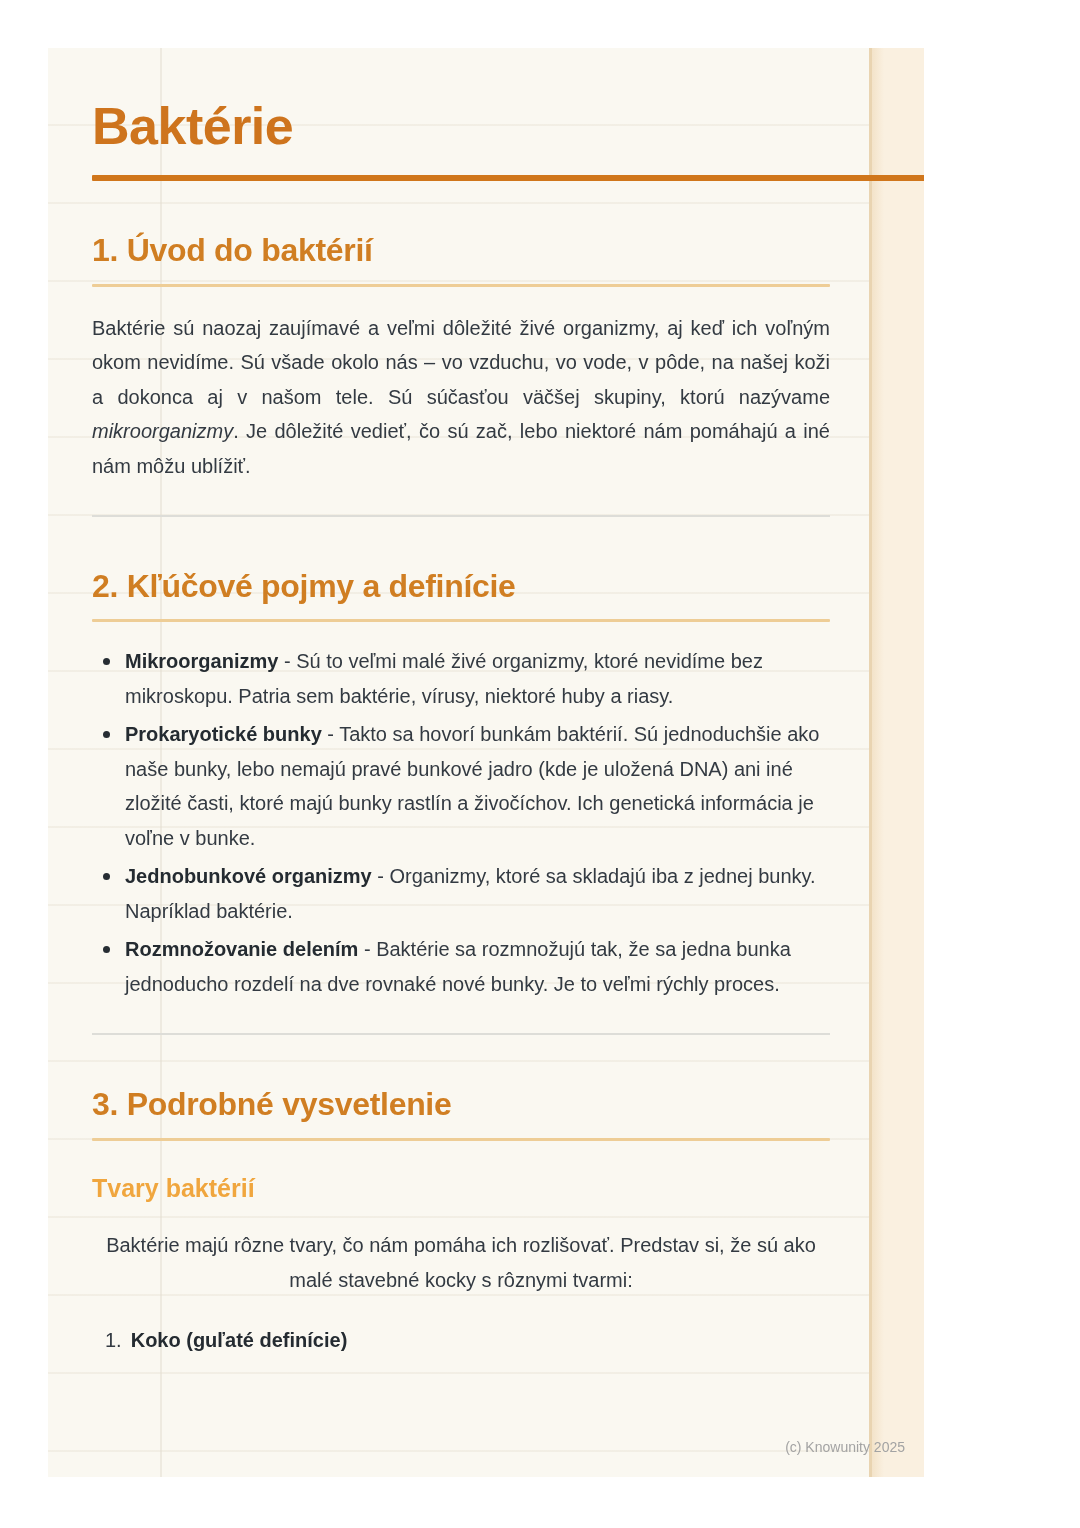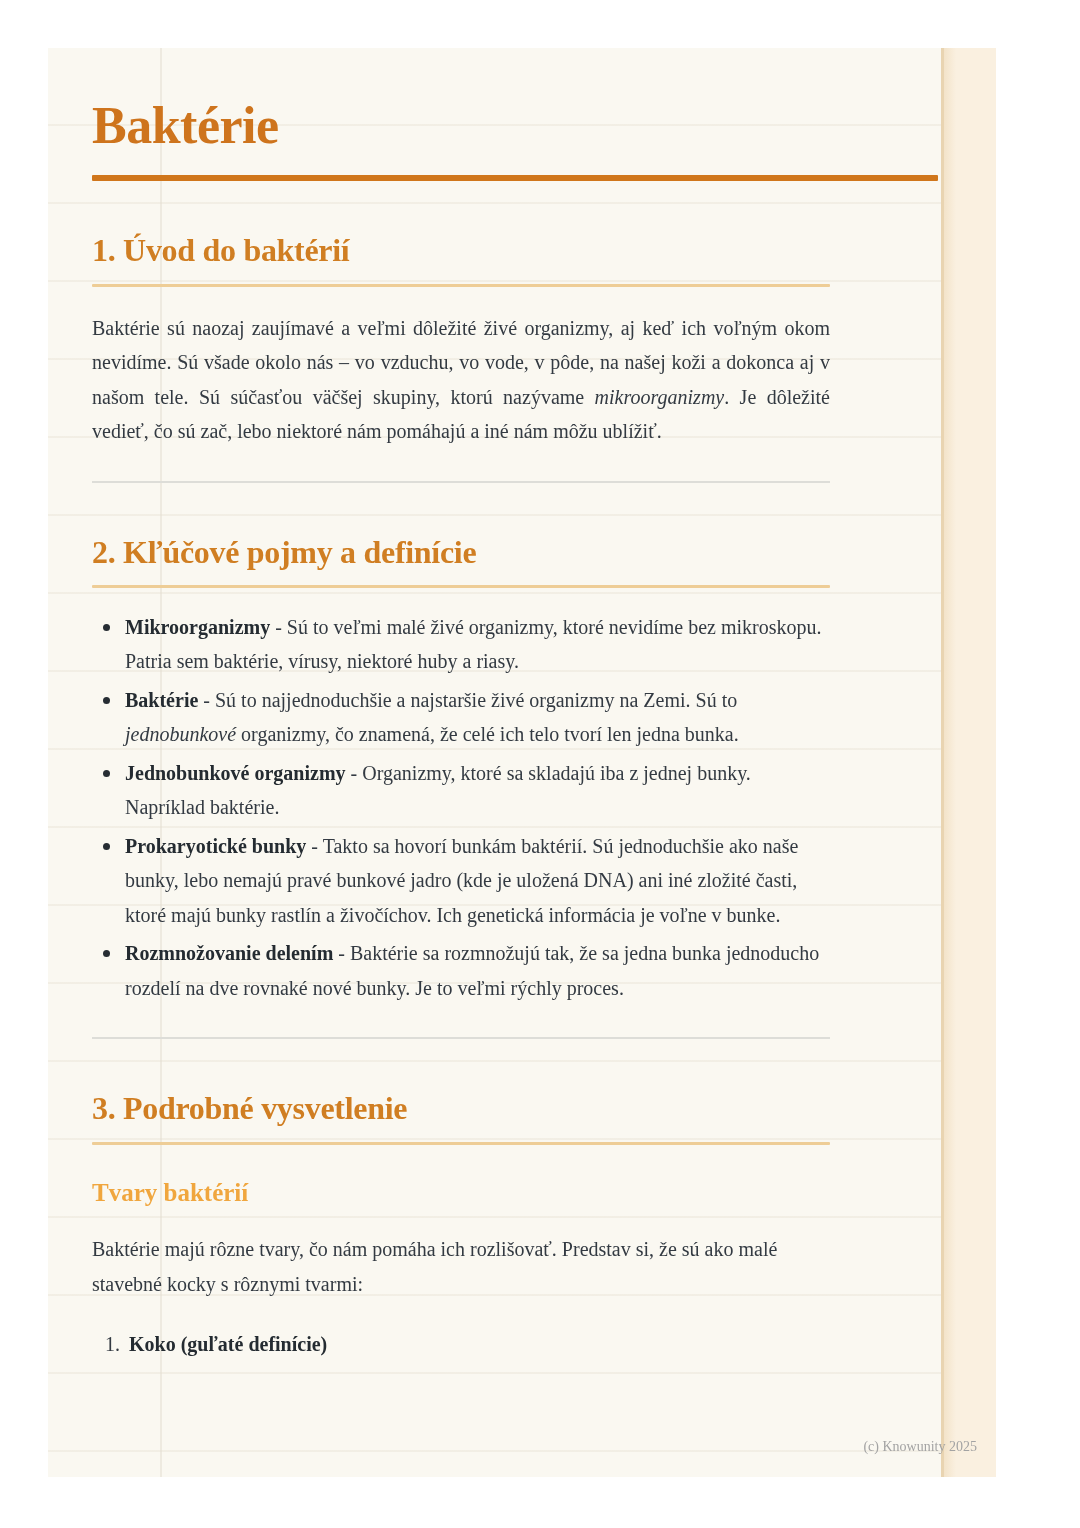--- a/index.html
+++ b/index.html
@@ -7,27 +7,26 @@
   body {
     width: 1080px; height: 1528px;
     position: relative;
     background: #ffffff;
     font-family: "Liberation Sans", sans-serif;
     overflow: hidden;
   }
   .card {
     position: absolute;
     left: 48px; top: 48px;
-    width: 948px; height: 1429px;
+    width: 876px; height: 1429px;
     background-color: #FAF8F1;
     background-image: repeating-linear-gradient(to bottom,
       transparent 0px, transparent 76px,
       rgba(214,204,184,0.22) 76px, rgba(214,204,184,0.22) 78px);
     overflow: hidden;
-    font-family: Liberation Serif, serif;
   }
   .margin-line {
     position: absolute;
     left: 112px; top: 0; bottom: 0;
     width: 2px;
     background: rgba(228,222,210,0.55);
     z-index: 1;
   }
   .side-strip {
     position: absolute;
@@ -73,20 +72,21 @@
     margin-top: 14px;
     background: #EECD96;
     border-radius: 1px;
   }
   p.body-text {
     max-width: 738px;
     margin: 24px 0 0;
     font-size: 20px;
     line-height: 34.5px;
     color: #333A42;
+    text-align: center;
   }
   p.justified { text-align: justify; }
   .it { font-style: italic; }
   .term { font-weight: 700; color: #242B31; }
   hr.divider {
     border: 0;
     border-top: 2px solid #DDDDD8;
     max-width: 738px;
     margin: 32px 0 0;
   }
@@ -155,23 +155,22 @@
       <p class="body-text justified"><span>Baktérie sú naozaj zaujímavé a veľmi dôležité živé organizmy, aj keď ich voľným okom nevidíme. Sú všade okolo nás – vo vzduchu, vo vode, v pôde, na našej koži a dokonca aj v našom tele. Sú súčasťou väčšej skupiny, ktorú nazývame </span><span class="it">mikroorganizmy</span><span>. Je dôležité vedieť, čo sú zač, lebo niektoré nám pomáhajú a iné nám môžu ublížiť.</span></p>
     </section>
 
     <hr class="divider">
 
     <section>
       <h2 class="section-heading">2. Kľúčové pojmy a definície</h2>
       <div class="h2-rule"></div>
       <ul class="def-list">
         <li><span class="term">Mikroorganizmy</span><span> - Sú to veľmi malé živé organizmy, ktoré nevidíme bez mikroskopu. Patria sem baktérie, vírusy, niektoré huby a riasy.</span></li>
-        <li><span class="term">Baktérie</span><span> - Sú to najjednoduchšie a najstaršie živé organizmy na Zemi. Sú to </span><span class="it">jednobunkové</span><span> organizmy, čo znamená, že celé ich telo tvorí len jedna bunka.</span></li>
+        <li><span class="term">Prokaryotické bunky</span><span> - Takto sa hovorí bunkám baktérií. Sú jednoduchšie ako naše bunky, lebo nemajú pravé bunkové jadro (kde je uložená DNA) ani iné zložité časti, ktoré majú bunky rastlín a živočíchov. Ich genetická informácia je voľne v bunke.</span></li>
         <li><span class="term">Jednobunkové organizmy</span><span> - Organizmy, ktoré sa skladajú iba z jednej bunky. Napríklad baktérie.</span></li>
-        <li><span class="term">Prokaryotické bunky</span><span> - Takto sa hovorí bunkám baktérií. Sú jednoduchšie ako naše bunky, lebo nemajú pravé bunkové jadro (kde je uložená DNA) ani iné zložité časti, ktoré majú bunky rastlín a živočíchov. Ich genetická informácia je voľne v bunke.</span></li>
         <li><span class="term">Rozmnožovanie delením</span><span> - Baktérie sa rozmnožujú tak, že sa jedna bunka jednoducho rozdelí na dve rovnaké nové bunky. Je to veľmi rýchly proces.</span></li>
       </ul>
     </section>
 
     <hr class="divider">
 
     <section>
       <h2 class="section-heading">3. Podrobné vysvetlenie</h2>
       <div class="h2-rule"></div>
       <h3 class="sub-heading">Tvary baktérií</h3>

